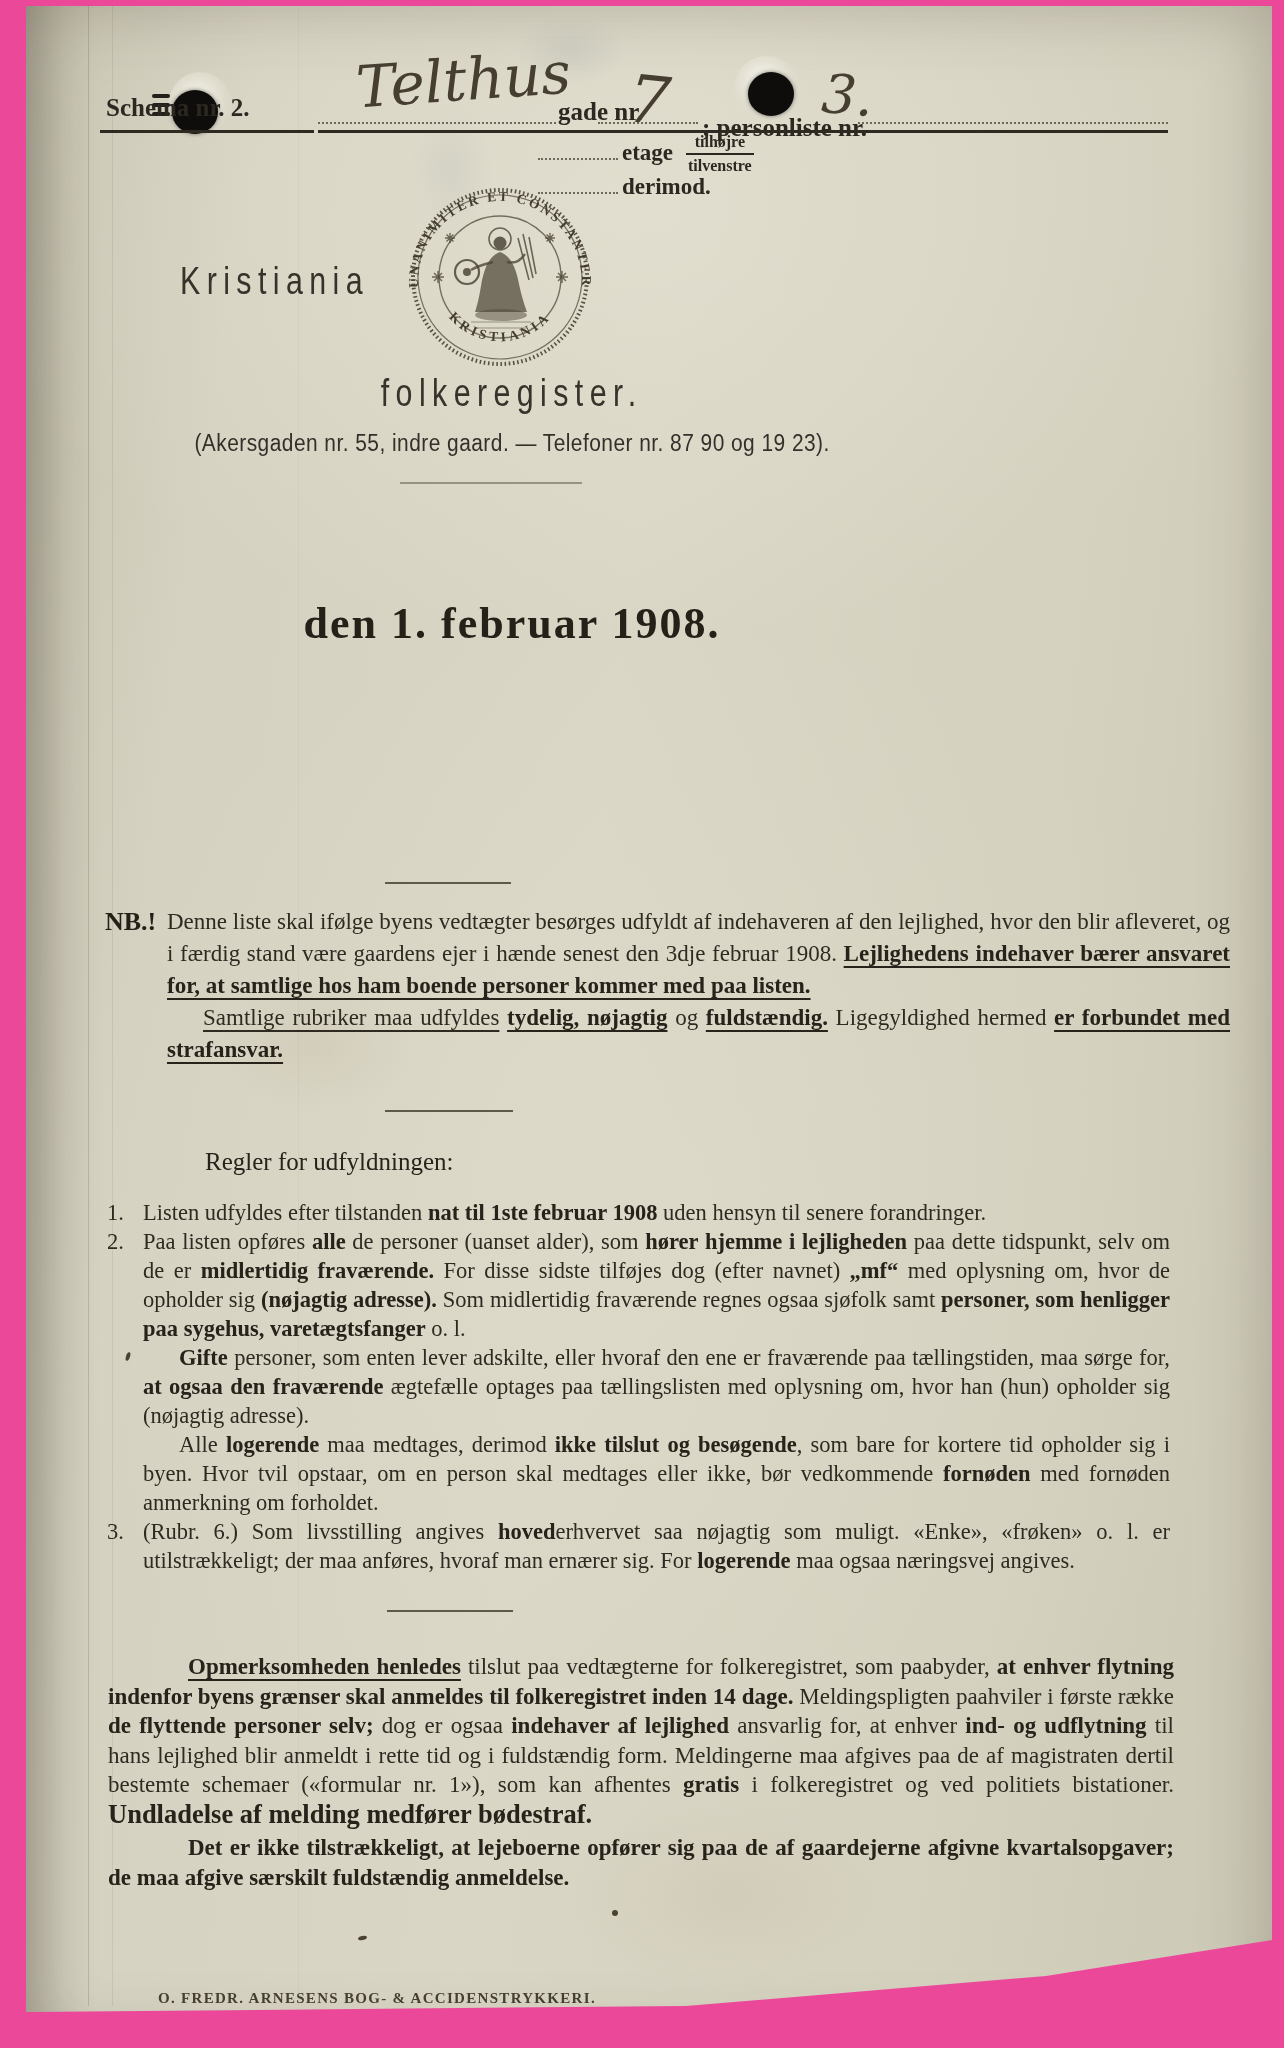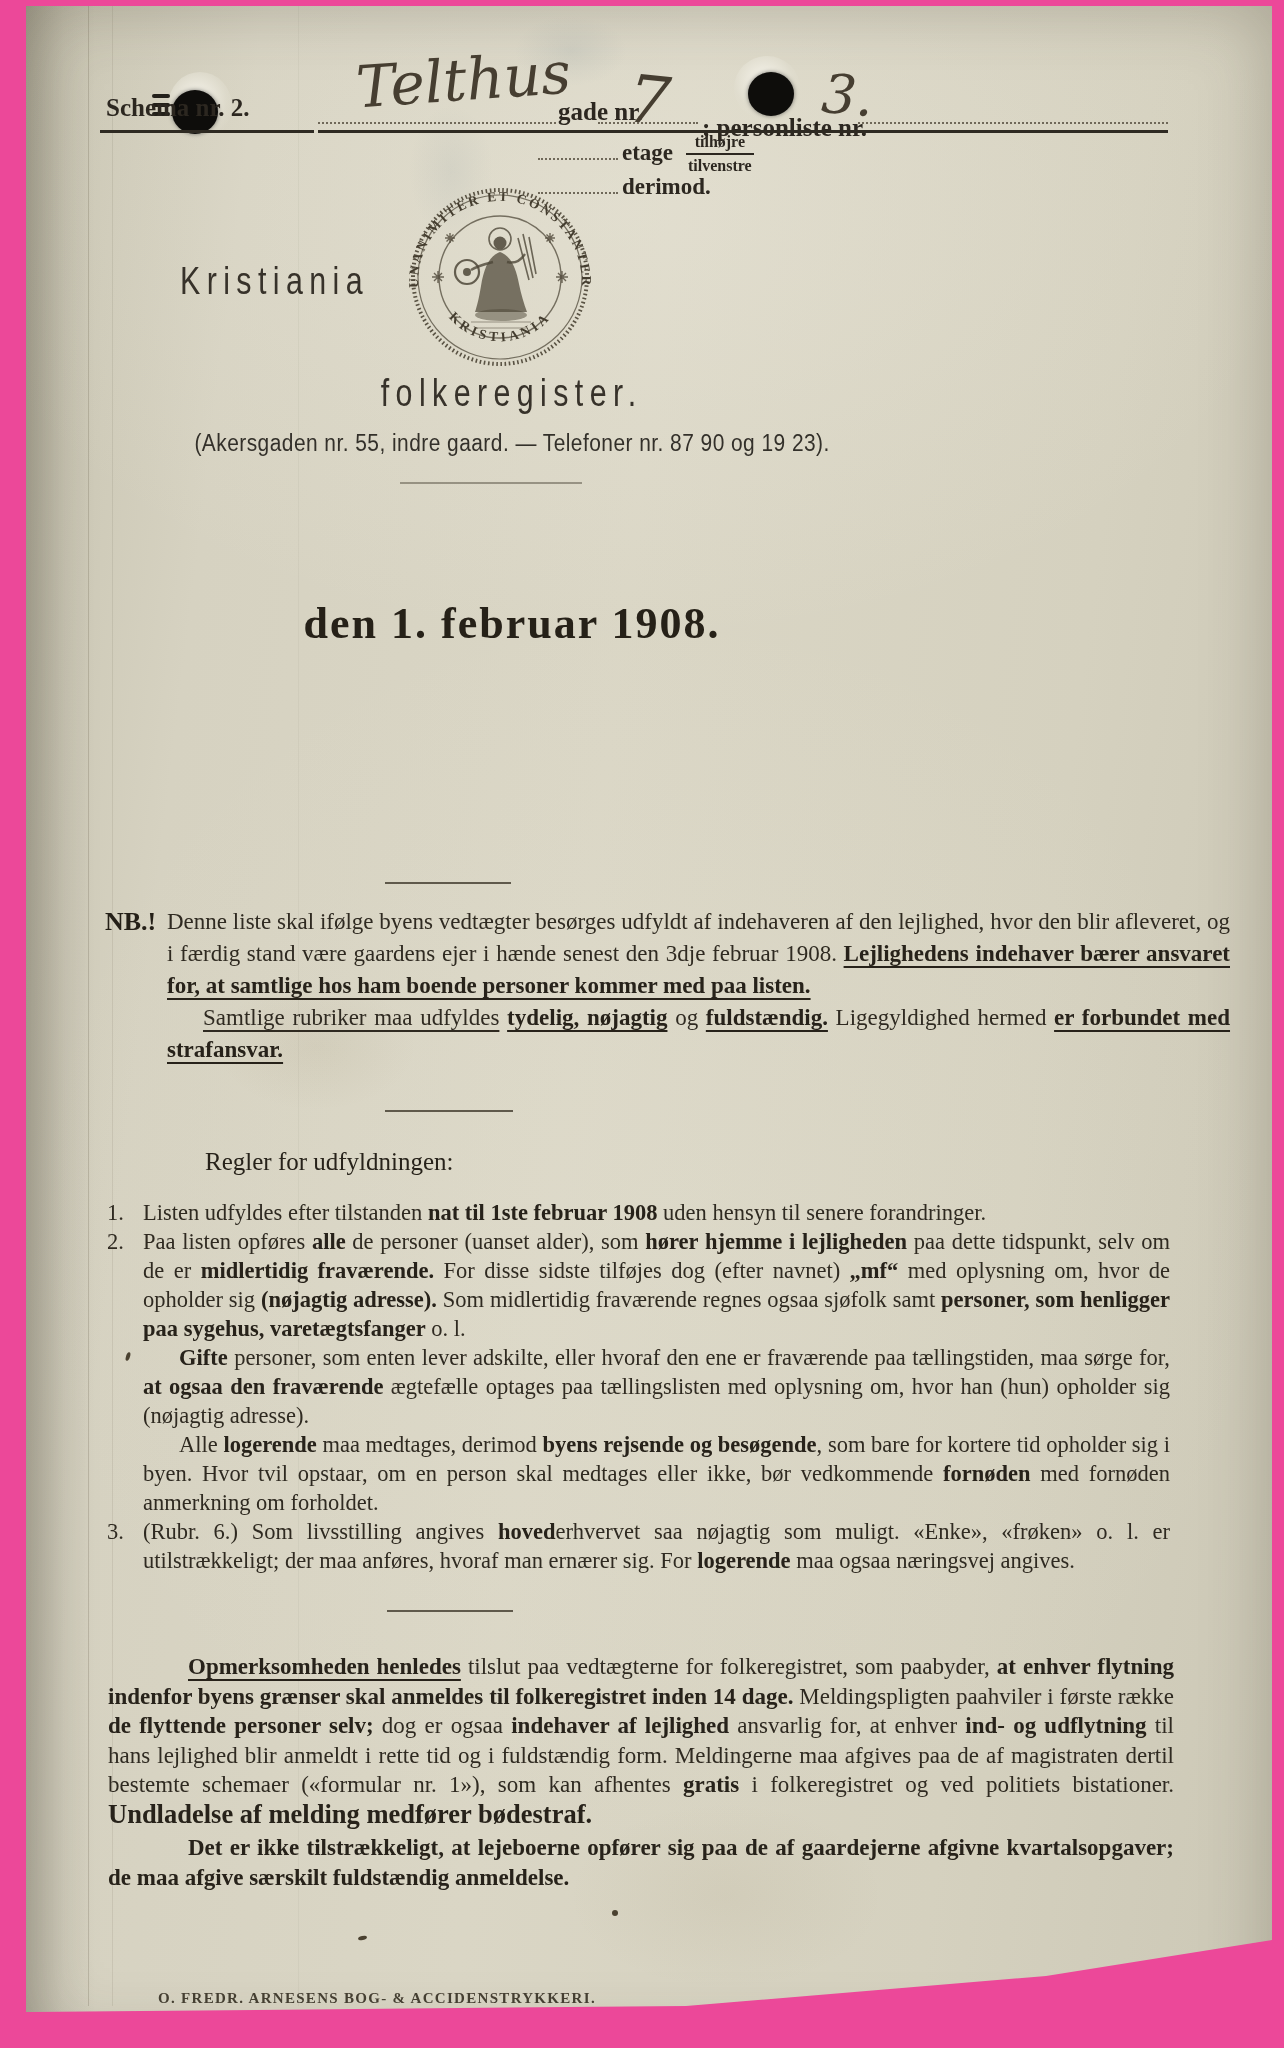--- a/index.html
+++ b/index.html
@@ -166,21 +166,21 @@
     <div class="rules-head" style="left:179px;top:1142px">Regler for udfyldningen:</div>
     <div class="flow rules" style="left:79px;top:1192px;width:1065px">
       <div class="rule-item">
         <span class="rule-num">1.</span>
         <p><span>Listen udfyldes efter tilstanden </span><span class="b">nat til 1ste februar 1908</span><span> uden hensyn til senere forandringer.</span></p>
       </div>
       <div class="rule-item">
         <span class="rule-num">2.</span>
         <p><span>Paa listen opføres </span><span class="b">alle</span><span> de personer (uanset alder), som </span><span class="b">hører hjemme i lejligheden</span><span> paa dette tidspunkt, selv om de er </span><span class="b">midlertidig fraværende.</span><span> For disse sidste tilføjes dog (efter navnet) </span><span class="b">„mf“</span><span> med oplysning om, hvor de opholder sig </span><span class="b">(nøjagtig adresse).</span><span> Som midlertidig fraværende regnes ogsaa sjøfolk samt </span><span class="b">personer, som henligger paa sygehus, varetægtsfanger</span><span> o. l.</span></p>
         <p class="indent"><span class="b">Gifte</span><span> personer, som enten lever adskilte, eller hvoraf den ene er fraværende paa tællingstiden, maa sørge for, </span><span class="b">at ogsaa den fraværende</span><span> ægtefælle optages paa tællingslisten med oplysning om, hvor han (hun) opholder sig (nøjagtig adresse).</span></p>
-        <p class="indent"><span>Alle </span><span class="b">logerende</span><span> maa medtages, derimod </span><span class="b">byens rejsende og besøgende</span><span>, som bare for kortere tid opholder sig i byen. Hvor tvil opstaar, om en person skal medtages eller ikke, bør vedkommende </span><span class="b">fornøden</span><span> med fornøden anmerkning om forholdet.</span></p>
+        <p class="indent"><span>Alle </span><span class="b">logerende</span><span> maa medtages, derimod </span><span class="b">ikke tilslut og besøgende</span><span>, som bare for kortere tid opholder sig i byen. Hvor tvil opstaar, om en person skal medtages eller ikke, bør vedkommende </span><span class="b">fornøden</span><span> med fornøden anmerkning om forholdet.</span></p>
       </div>
       <div class="rule-item">
         <span class="rule-num">3.</span>
         <p><span>(Rubr. 6.) Som livsstilling angives </span><span class="b">hoved</span><span>erhvervet saa nøjagtig som muligt. «Enke», «frøken» o. l. er utilstrækkeligt; der maa anføres, hvoraf man ernærer sig. For </span><span class="b">logerende</span><span> maa ogsaa næringsvej angives.</span></p>
       </div>
     </div>
 
     <div class="divider" style="left:361px;top:1604px;width:126px"></div>
 
     <div class="flow closing" style="left:82px;top:1646px;width:1066px">

